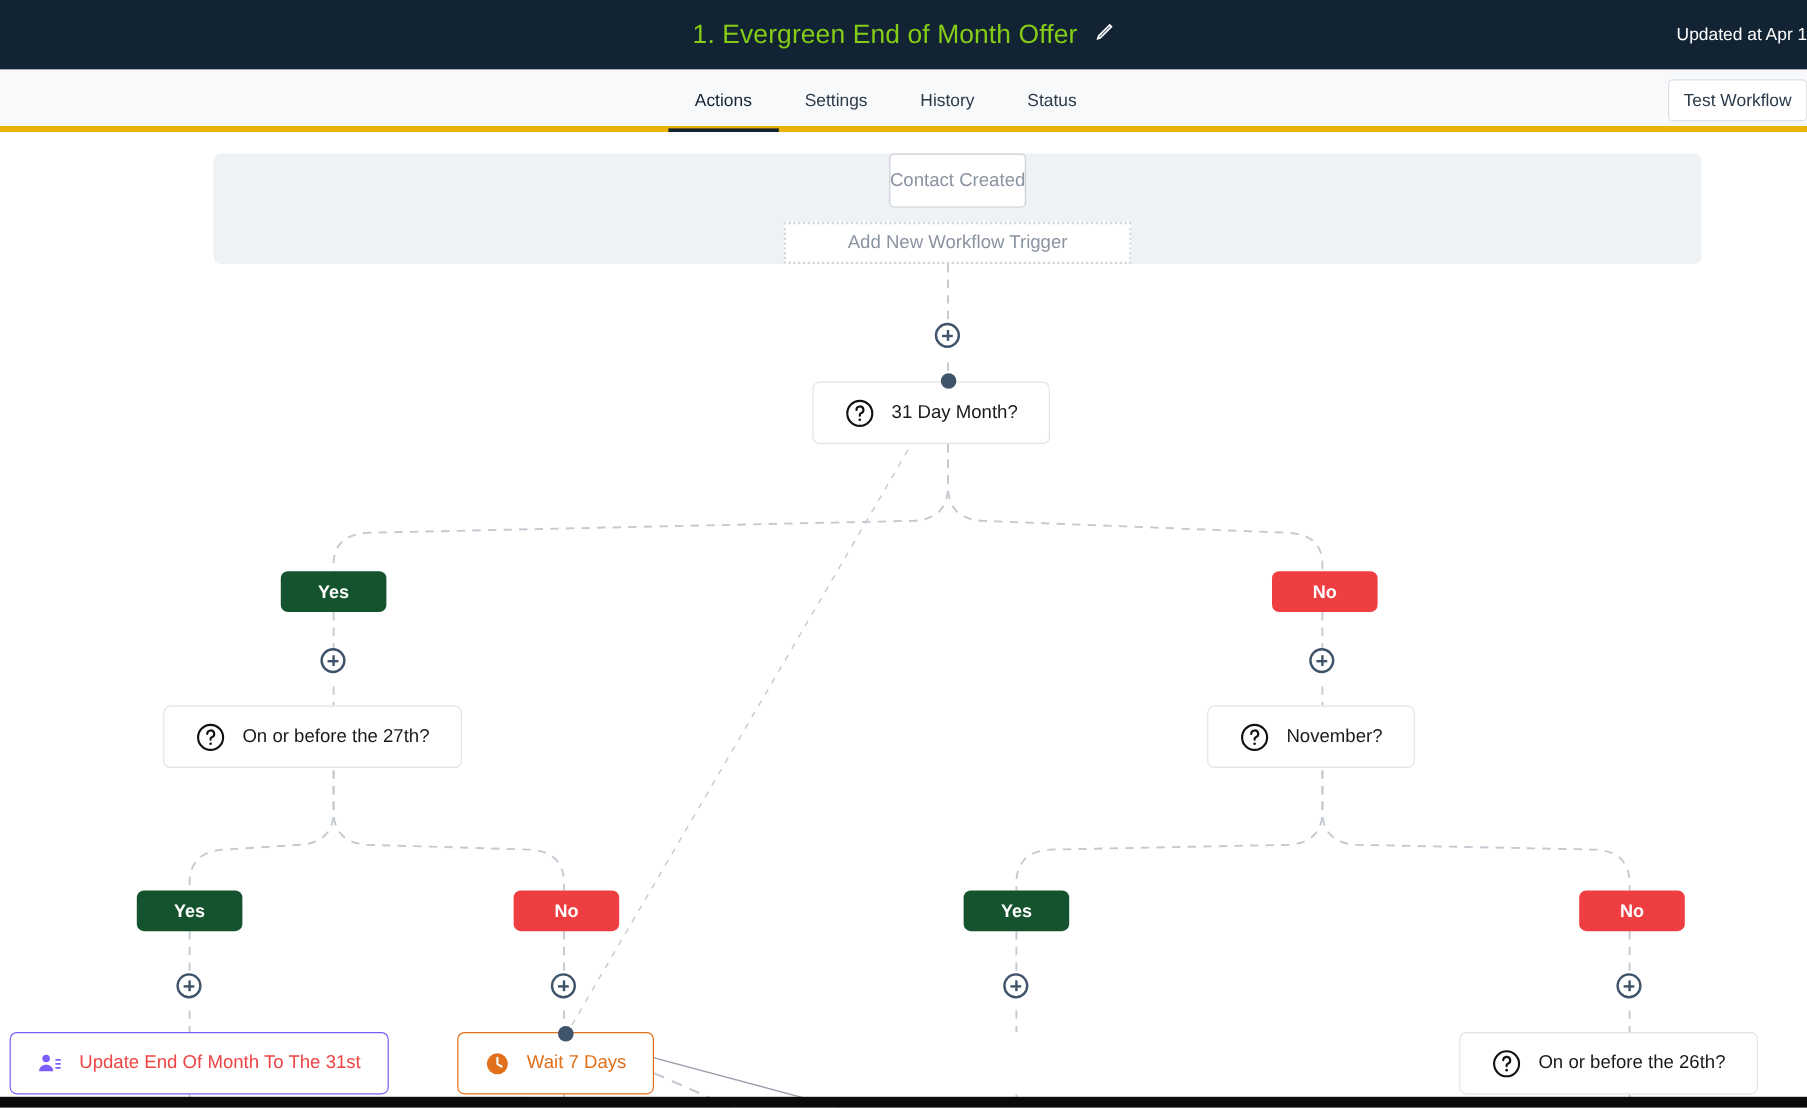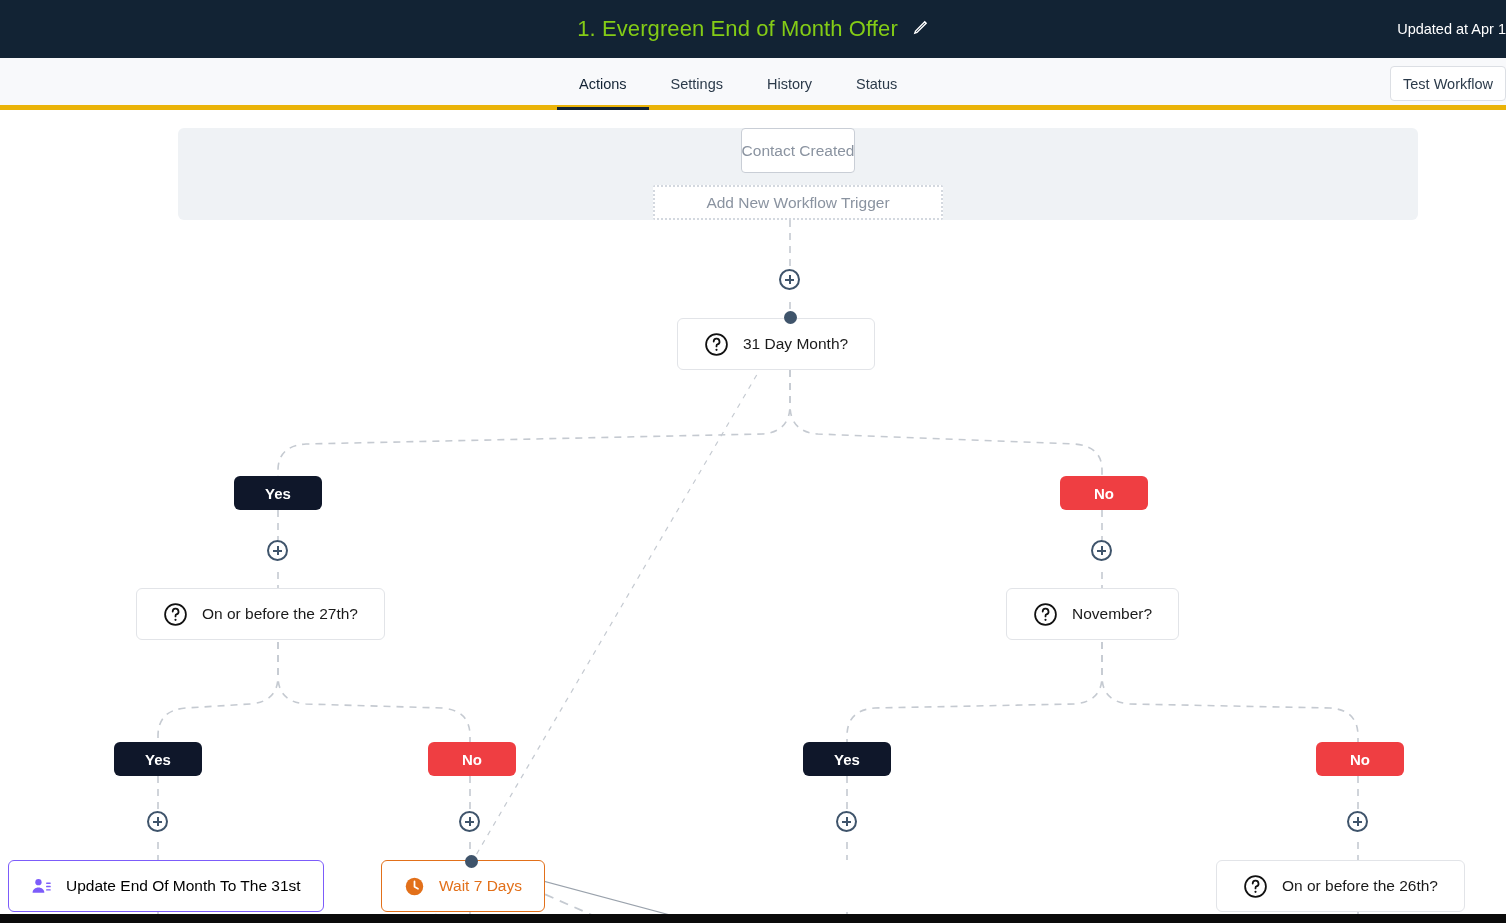--- a/index.html
+++ b/index.html
@@ -96,21 +96,21 @@
     background: #ffffff;
     border: 1px solid #e2e4e8;
     border-radius: 6px;
     display: flex; align-items: center; gap: 14px;
     padding: 0 26px;
     font-size: 15.5px; color: #1a1a1a;
     white-space: nowrap;
     cursor: pointer;
     z-index: 5;
   }
-  .node.purple { border-color: #7c5cfa; color: #000000; }
+  .node.purple { border-color: #7c5cfa; color: #ef4444; }
   .node.orange { border-color: #e2701a; color: #e2701a; }
   .node .ico { display: flex; align-items: center; justify-content: center; flex: 0 0 auto; }
 
   
   .dot {
     position: absolute; width: 13px; height: 13px;
     background: #3f546b; border-radius: 50%;
     z-index: 7;
   }
 
@@ -126,21 +126,21 @@
   .plus::before { left: 4px; right: 4px; top: 8px; height: 1.6px; }
   .plus::after  { top: 4px; bottom: 4px; left: 8px; width: 1.6px; }
 
   
   .badge {
     position: absolute; height: 34px; min-width: 88px;
     border-radius: 6px; display: flex; align-items: center; justify-content: center;
     color: #ffffff; font-size: 15px; font-weight: bold;
     z-index: 6; cursor: pointer;
   }
-  .badge.yes { background: #0f172a; }
+  .badge.yes { background: #14532d; }
   .badge.no  { background: #ef3e42; }
 
   
   .bottom-strip {
     position: absolute; left: 0; bottom: 0;
     width: 1506px; height: 9px; background: #0b0b0b;
     z-index: 20;
   }
 </style>
 </head>

